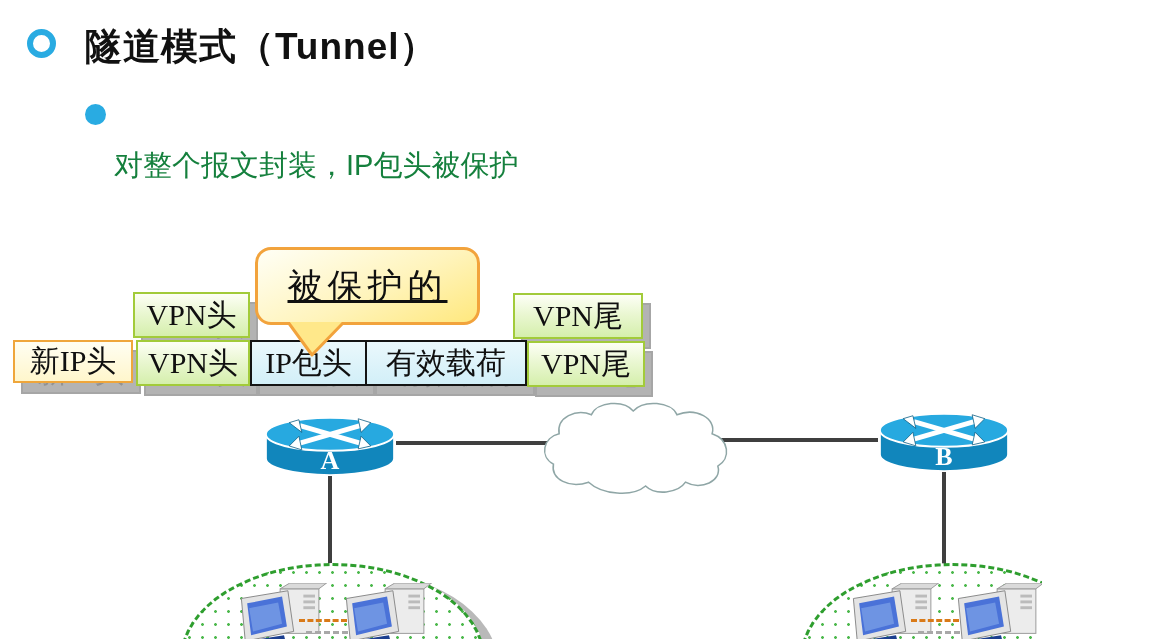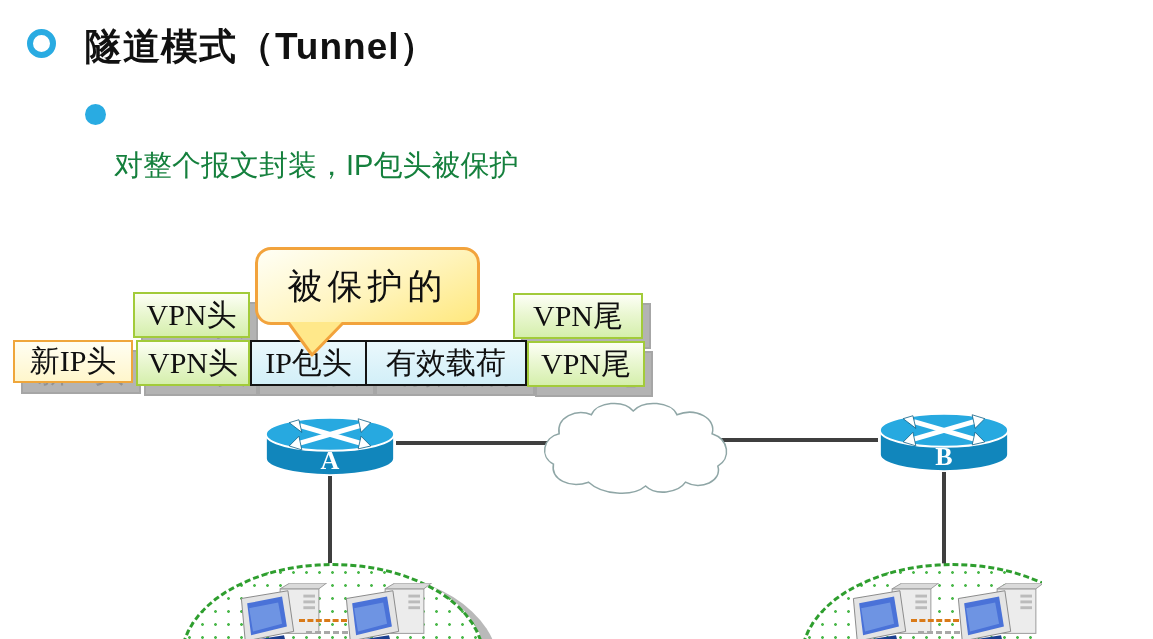--- a/index.html
+++ b/index.html
@@ -19,21 +19,21 @@
   .box-green{border:2px solid #A2CB3A;background:linear-gradient(180deg,#FDFFF6 0%,#EAF7D2 45%,#D5EFAC 100%);}
   .box-yellow{border:2px solid #EFA63B;background:linear-gradient(180deg,#FFFEF2 0%,#FFF6CC 100%);}
   .box-cyan{border:2px solid #141414;background:linear-gradient(180deg,#EAF8FC 0%,#D2EFF8 100%);}
   .shadow-box{background:#B3B3B3;border:2px solid #A6A6A6;display:flex;align-items:center;justify-content:center;
         font-family:"Liberation Serif","DejaVu Serif",serif;font-size:30px;color:#929292;white-space:nowrap;}
 
   
   .callout{left:255px;top:247px;width:225px;height:78px;border:3px solid #F2A33C;border-radius:16px;
         background:linear-gradient(155deg,#FFFFF6 0%,#FFF4BC 55%,#FFE87E 100%);
         display:flex;align-items:center;justify-content:center;
-        font-family:"Liberation Serif","DejaVu Serif",serif;font-size:35px;color:#101010;letter-spacing:5px;white-space:nowrap;}
+        font-family:"Liberation Serif","DejaVu Serif",serif;font-size:35px;color:#101010;letter-spacing:5px;white-space:nowrap;text-decoration:underline;}
   .callout-tail{left:283px;top:322px;width:66px;height:36px;}
 
   
   .hline,.vline{background:#3F3F3F;}
   .cloud-label{left:560px;top:431px;width:160px;text-align:center;
         font-family:"Liberation Serif","DejaVu Serif",serif;font-size:31px;color:#101010;}
   .router-label{width:136px;text-align:center;font-family:"Liberation Serif","DejaVu Serif",serif;
         font-size:26px;font-weight:bold;color:#ffffff;}
 
   

